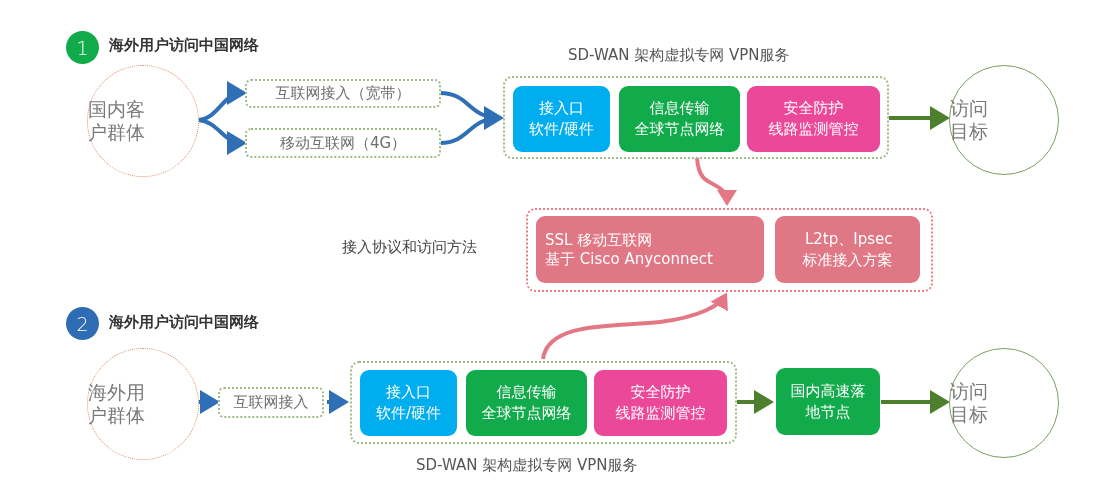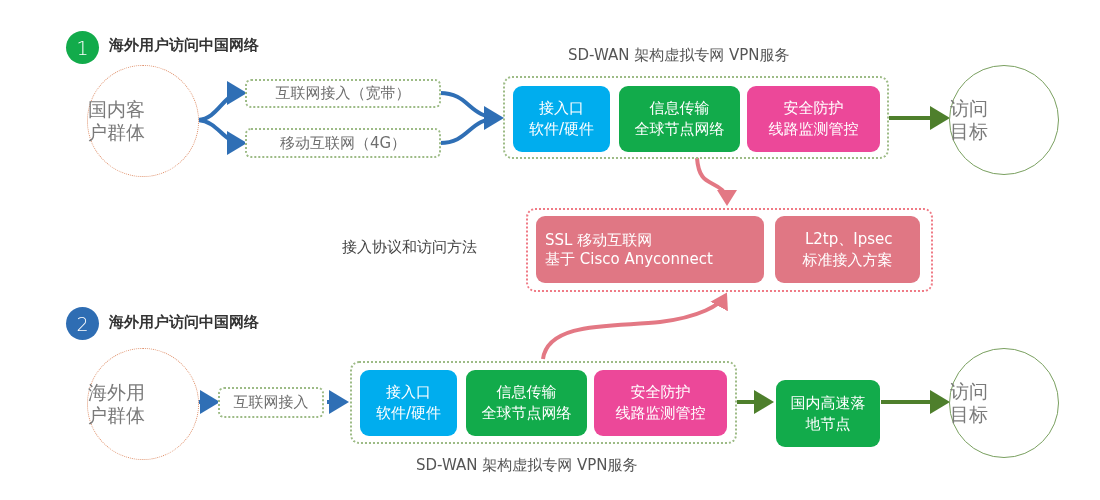--- a/index.html
+++ b/index.html
@@ -139,21 +139,21 @@
   </div>
 </div>
 <div class="abs tile tile-orange" style="left:594px; top:370px; width:133px; height:66px;">
   <div>
     <span class="line">安全防护</span>
     <span class="line">线路监测管控</span>
   </div>
 </div>
 <div class="abs caption" style="left:416px; top:456px;">SD-WAN 架构虚拟专网 VPN服务</div>
 
-<div class="abs tile tile-green" style="left:776px; top:380px; width:104px; height:67px;">
+<div class="abs tile tile-green" style="left:776px; top:368px; width:104px; height:67px;">
   <div>
     <span class="line">国内高速落</span>
     <span class="line">地节点</span>
   </div>
 </div>
 
 <div class="abs circle-node circle-green" style="left:949px; top:348px; width:110px; height:110px;">
   <div>
     <span class="line">访问</span>
     <span class="line">目标</span>

